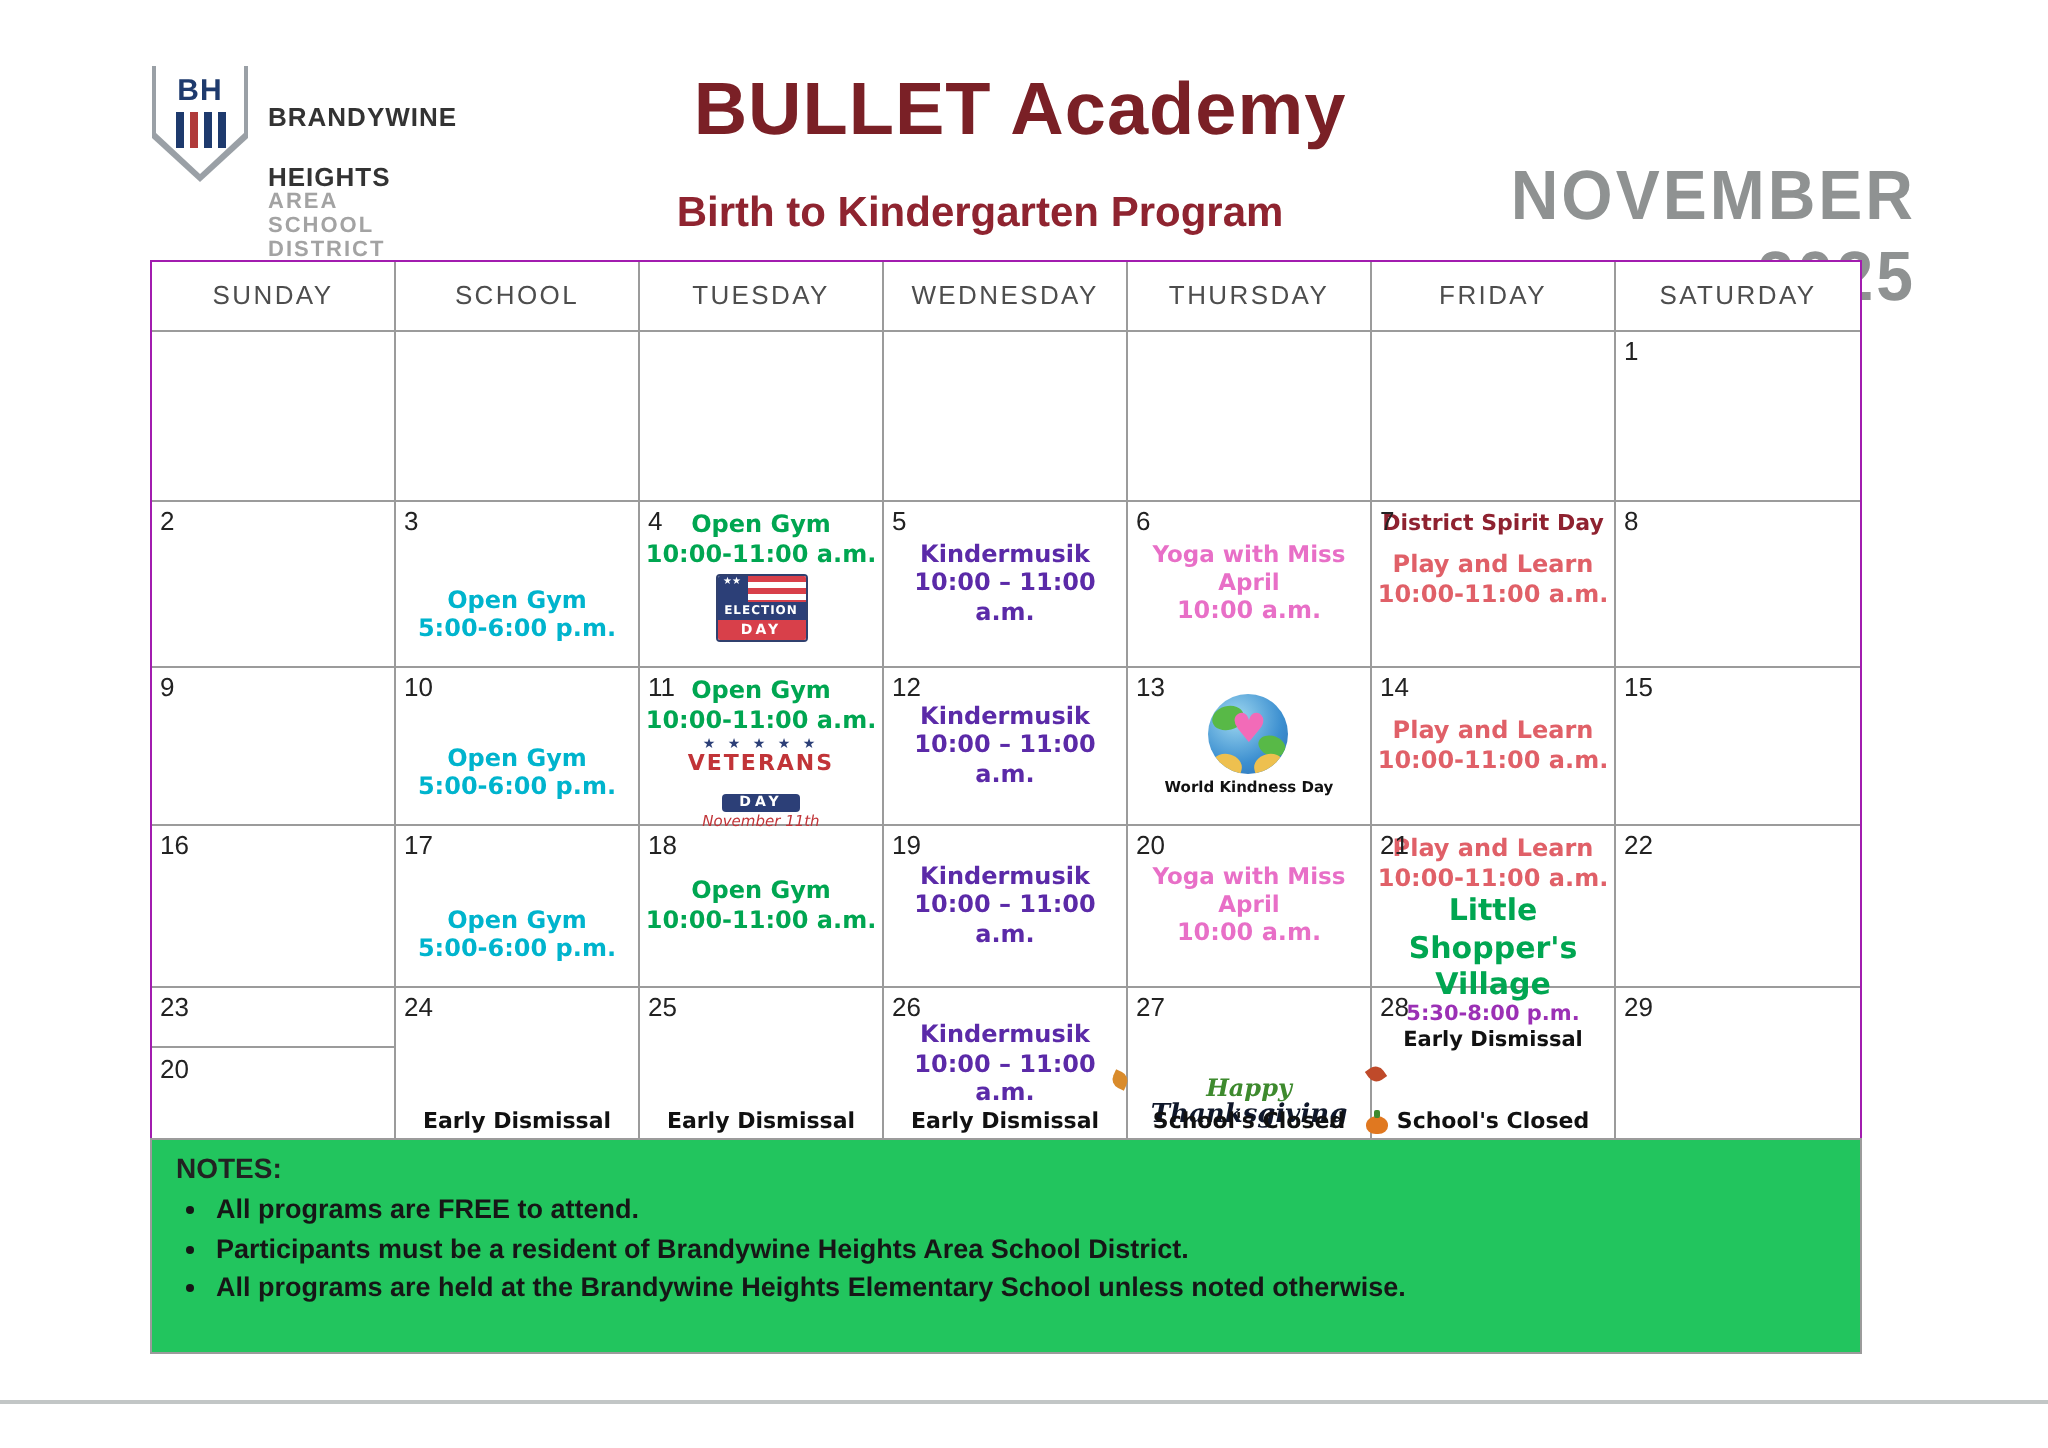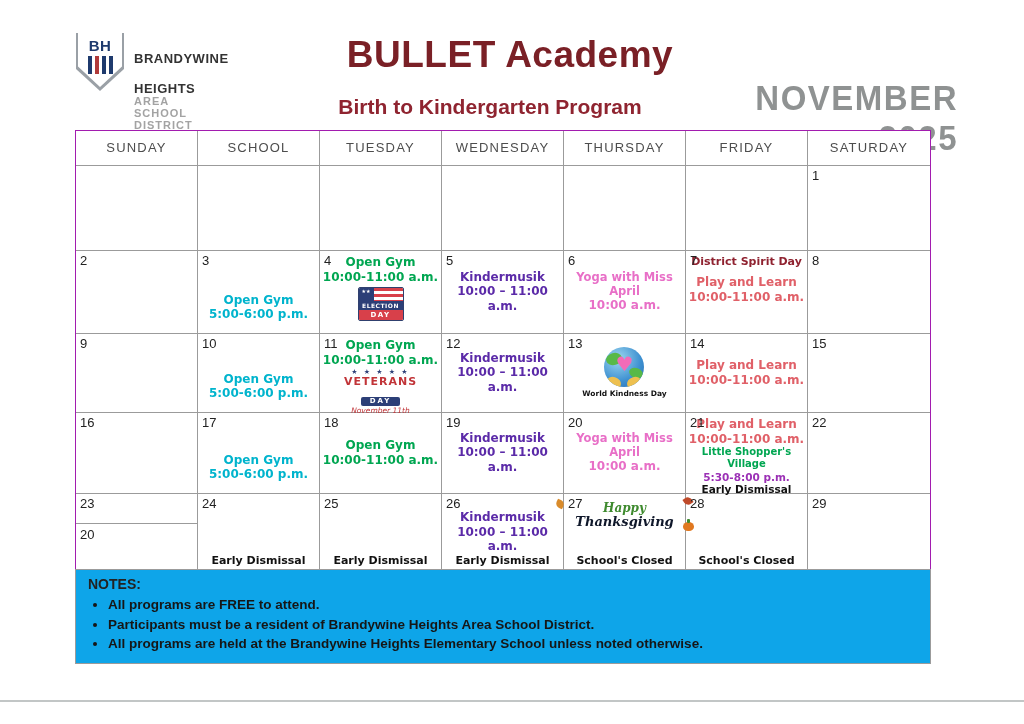--- a/index.html
+++ b/index.html
@@ -73,32 +73,32 @@
          background:radial-gradient(circle at 35% 30%, #9fd8f0, #3c8fd0 60%, #2b6cb0);}
   .blob{position:absolute;background:#58b947;border-radius:50%;}
   .b1{width:16px;height:12px;left:2px;top:6px;transform:rotate(-15deg);}
   .b2{width:14px;height:10px;right:1px;bottom:9px;transform:rotate(20deg);}
   .heart{position:absolute;left:0;right:0;top:7px;color:#f26bb8;font-size:20px;line-height:1;font-family:"DejaVu Sans",sans-serif;}
   .hand{position:absolute;bottom:-2px;width:15px;height:12px;background:#eec04f;border-radius:50% 50% 30% 30%;}
   .hl{left:2px;transform:rotate(15deg);}
   .hr{right:2px;transform:rotate(-15deg);}
   .kind-caption{margin-top:2px;font-size:7.5px;font-weight:bold;color:#111;font-family:"DejaVu Sans",sans-serif;}
 
-  .icon-thanksgiving{position:relative;text-align:center;padding:4px 20px 2px;font-family:"DejaVu Serif",serif;}
+  .icon-thanksgiving{position:relative;text-align:center;padding:4px 20px 2px;font-family:"DejaVu Serif",serif;margin-top:36px;}
   .tg-w1{font-style:italic;font-weight:bold;color:#3e8a2e;font-size:12px;line-height:1.1;}
   .tg-w2{font-style:italic;font-weight:bold;color:#0f172a;font-size:13px;line-height:1.15;}
   .tg-pumpkin{position:absolute;right:0;bottom:1px;width:11px;height:9px;background:#e07820;border-radius:50% 50% 45% 45%;}
   .tg-pumpkin::before{content:"";position:absolute;top:-3px;left:4px;width:3px;height:4px;background:#3e8a2e;border-radius:1px;}
   .tg-leaf{position:absolute;width:8px;height:8px;border-radius:0 60% 0 60%;}
   .tg-leaf.l1{left:1px;top:2px;background:#d98b2b;transform:rotate(25deg);}
   .tg-leaf.l2{right:2px;top:-1px;background:#bf4a2a;transform:rotate(-35deg);}
 
   
   .notes{position:absolute;left:75px;top:569px;width:856px;box-sizing:border-box;border:1px solid #9b9b9b;
-         background:#0ea5e9;padding:6px 12px 9px;}
+         background:#22c55e;padding:6px 12px 22px;}
   .notes-title{font-size:14px;font-weight:bold;color:#222222;}
   .notes ul{margin:3px 0 0 20px;padding:0;}
   .notes li{font-size:13.5px;font-weight:bold;color:#161616;line-height:1.45;}
 
   .bottom-rule{position:absolute;left:0;top:700px;width:1024px;height:2px;background:#c2c6c6;}
 </style>
 </head>
 <body>
 
 <div class="page">
@@ -287,21 +287,21 @@
             <div class="content center">
               <div class="evt" style="color: rgb(232, 111, 199); font-size: 11.5px;">Yoga with Miss April</div>
               <div class="evt" style="color: rgb(232, 111, 199);">10:00 a.m.</div>
             </div>
           </div>
           <div class="cell">
             <div class="daynum">21</div>
             <div class="content top">
               <div class="evt" style="color: rgb(224, 96, 104);">Play and Learn</div>
               <div class="evt" style="color: rgb(224, 96, 104);">10:00-11:00 a.m.</div>
-              <div class="evt" style="color: rgb(0, 166, 81); font-size: 10px;">Little Shopper's Village</div>
+              <div class="evt" style="color: rgb(0, 166, 81); font-size: 15px;">Little Shopper's Village</div>
               <div class="evt" style="color: rgb(155, 48, 181); font-size: 10.5px;">5:30-8:00 p.m.</div>
               <div class="evt" style="color: rgb(17, 17, 17); font-size: 10.5px;">Early Dismissal</div>
             </div>
           </div>
           <div class="cell">
             <div class="daynum">22</div>
           </div>
         </div>
         <div class="cal-row">
           <div class="cell">

